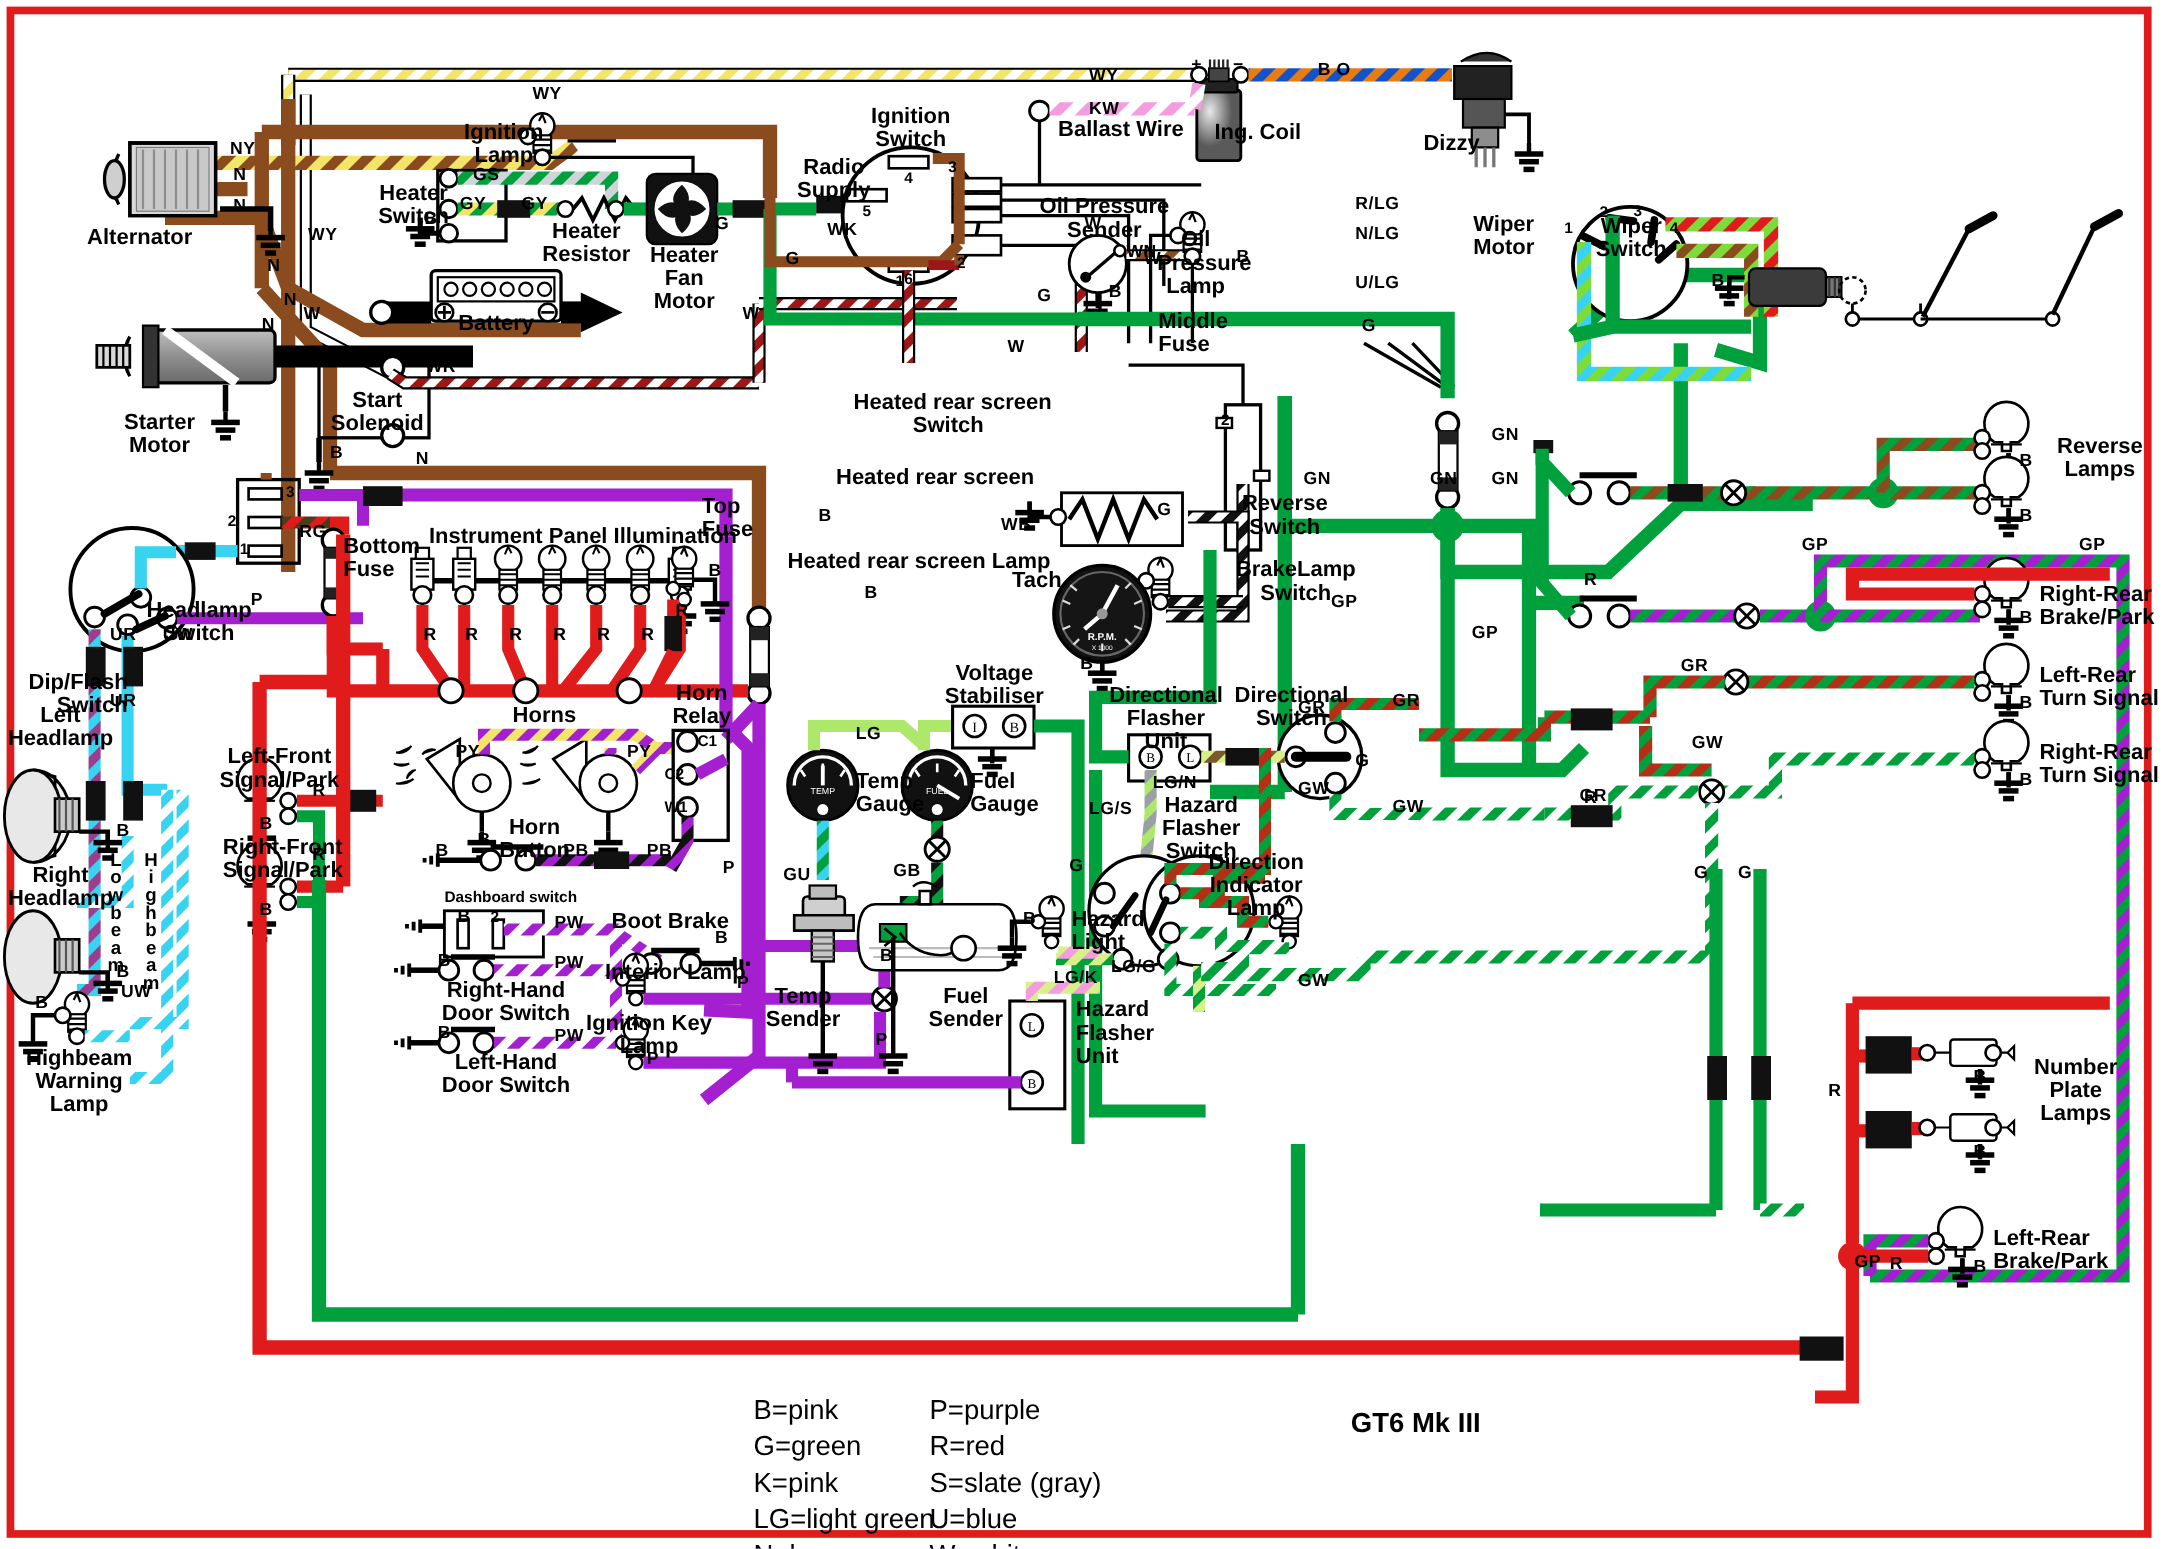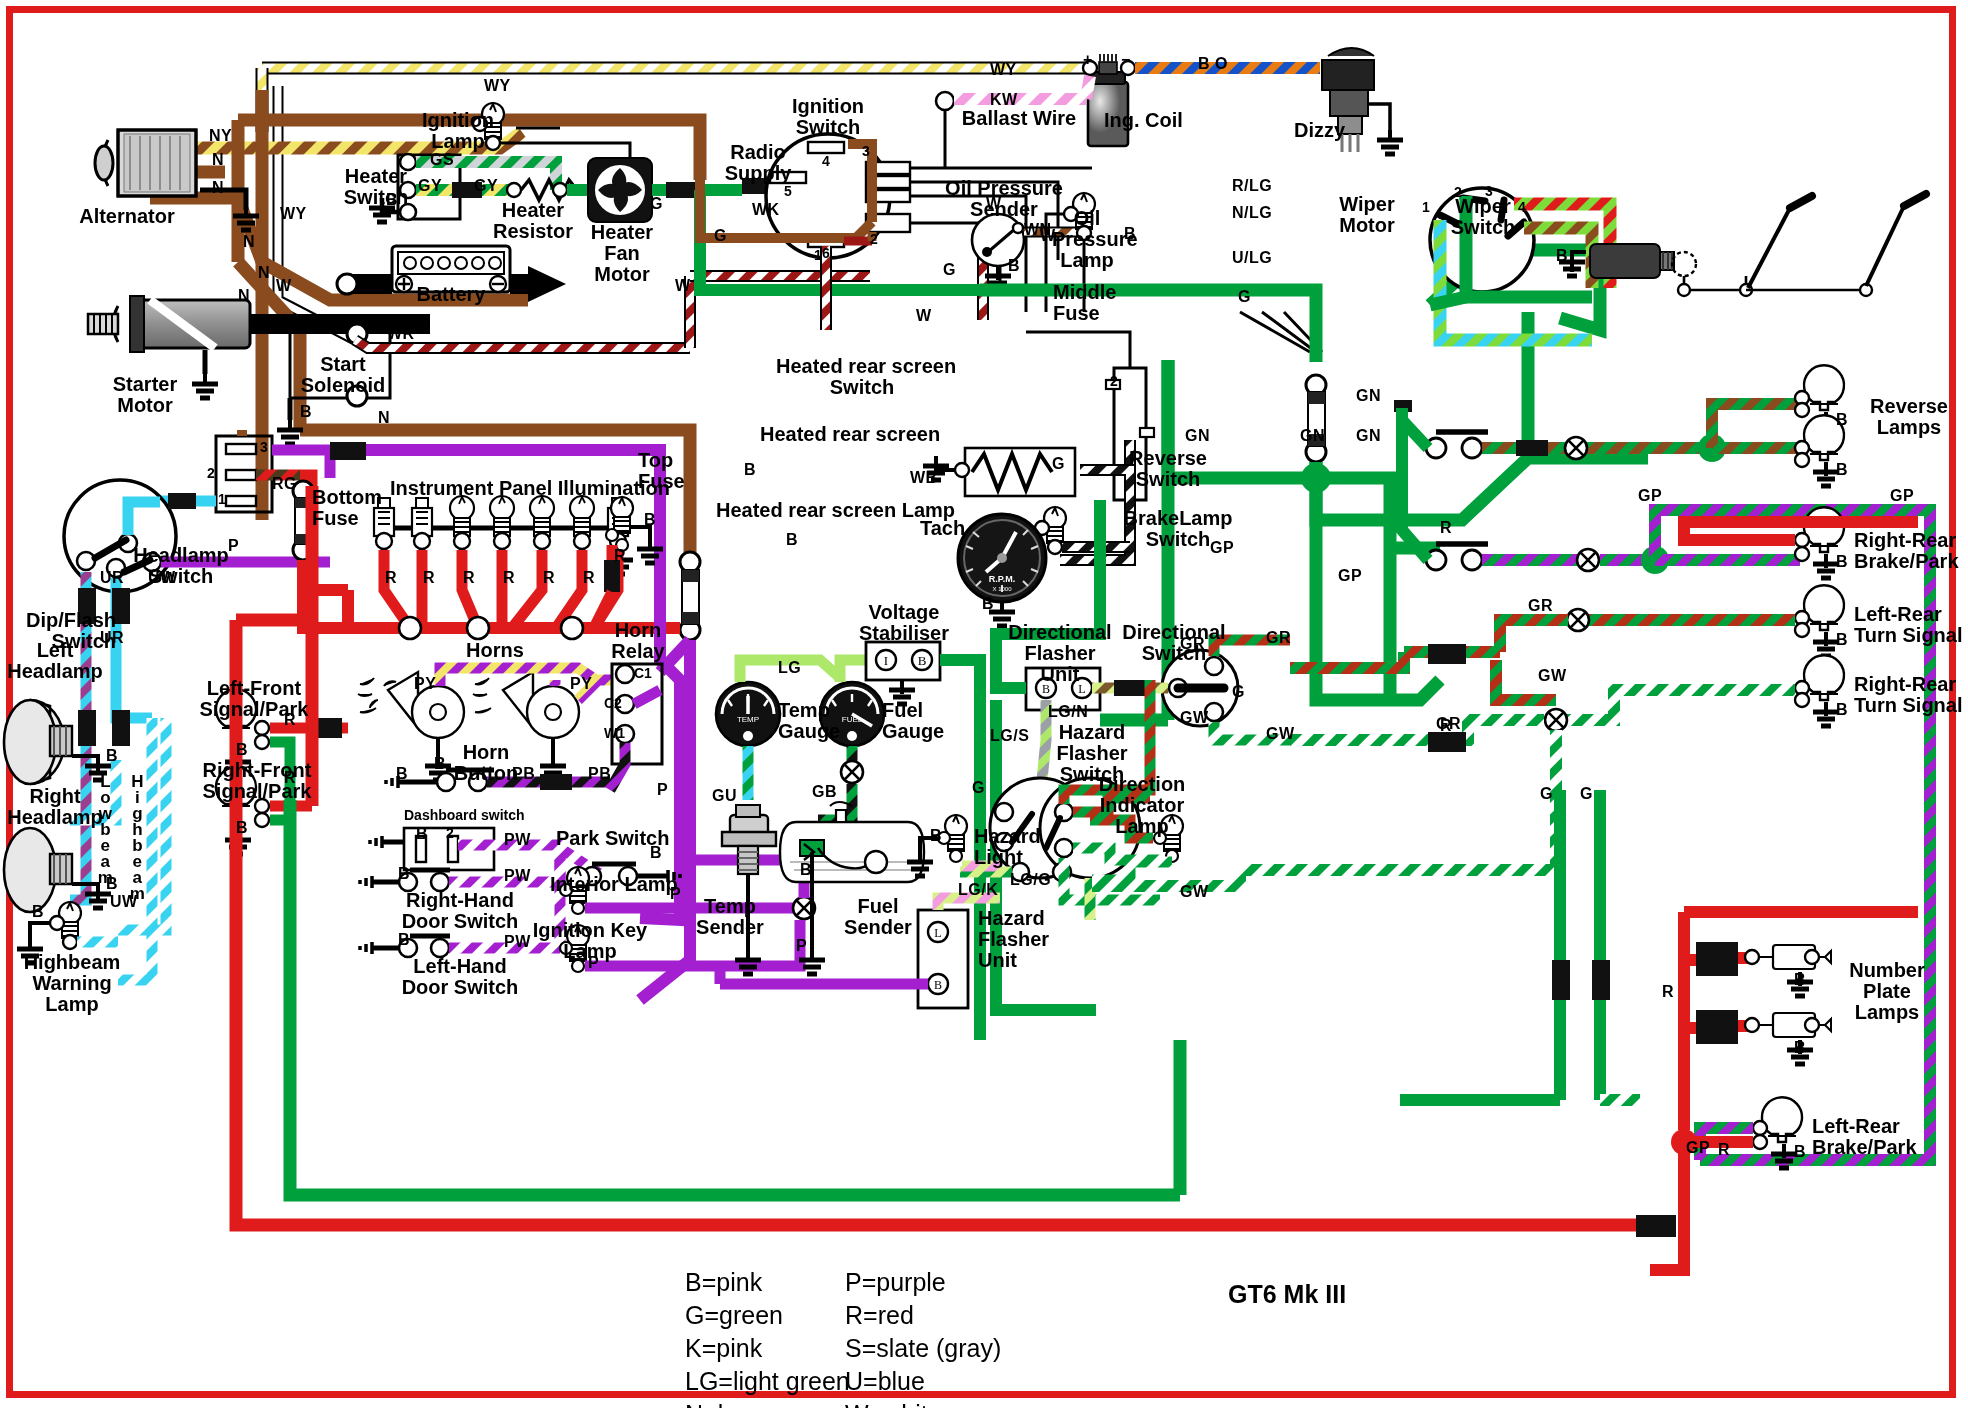--- a/index.html
+++ b/index.html
@@ -1114,21 +1114,21 @@
 Button</div>
   <div class="lbl nm c" style="left:188px; top:678px;  width:132px;">Left-Front
 Signal/Park</div>
   <div class="lbl nm c" style="left:188px; top:760px;  width:138px;">Right-Front
 Signal/Park</div>
   <div class="lbl tiny" style="left:404px; top:808px;">Dashboard switch</div>
   <div class="lbl nm c" style="left:390px; top:890px;  width:140px;">Right-Hand
 Door Switch</div>
   <div class="lbl nm c" style="left:390px; top:956px;  width:140px;">Left-Hand
 Door Switch</div>
-  <div class="lbl nm" style="left:556px; top:828px;">Park Switch</div>
+  <div class="lbl nm" style="left:556px; top:828px;">Boot Brake</div>
   <div class="lbl nm" style="left:550px; top:874px;">Interior Lamp</div>
   <div class="lbl nm c" style="left:520px; top:920px;  width:140px;">Ignition Key
 Lamp</div>
   <div class="lbl nm" style="left:778px; top:700px;">Temp
 Gauge</div>
   <div class="lbl nm" style="left:882px; top:700px;">Fuel
 Gauge</div>
   <div class="lbl nm c" style="left:852px; top:602px;  width:104px;">Voltage
 Stabiliser</div>
   <div class="lbl nm c" style="left:678px; top:896px;  width:104px;">Temp

